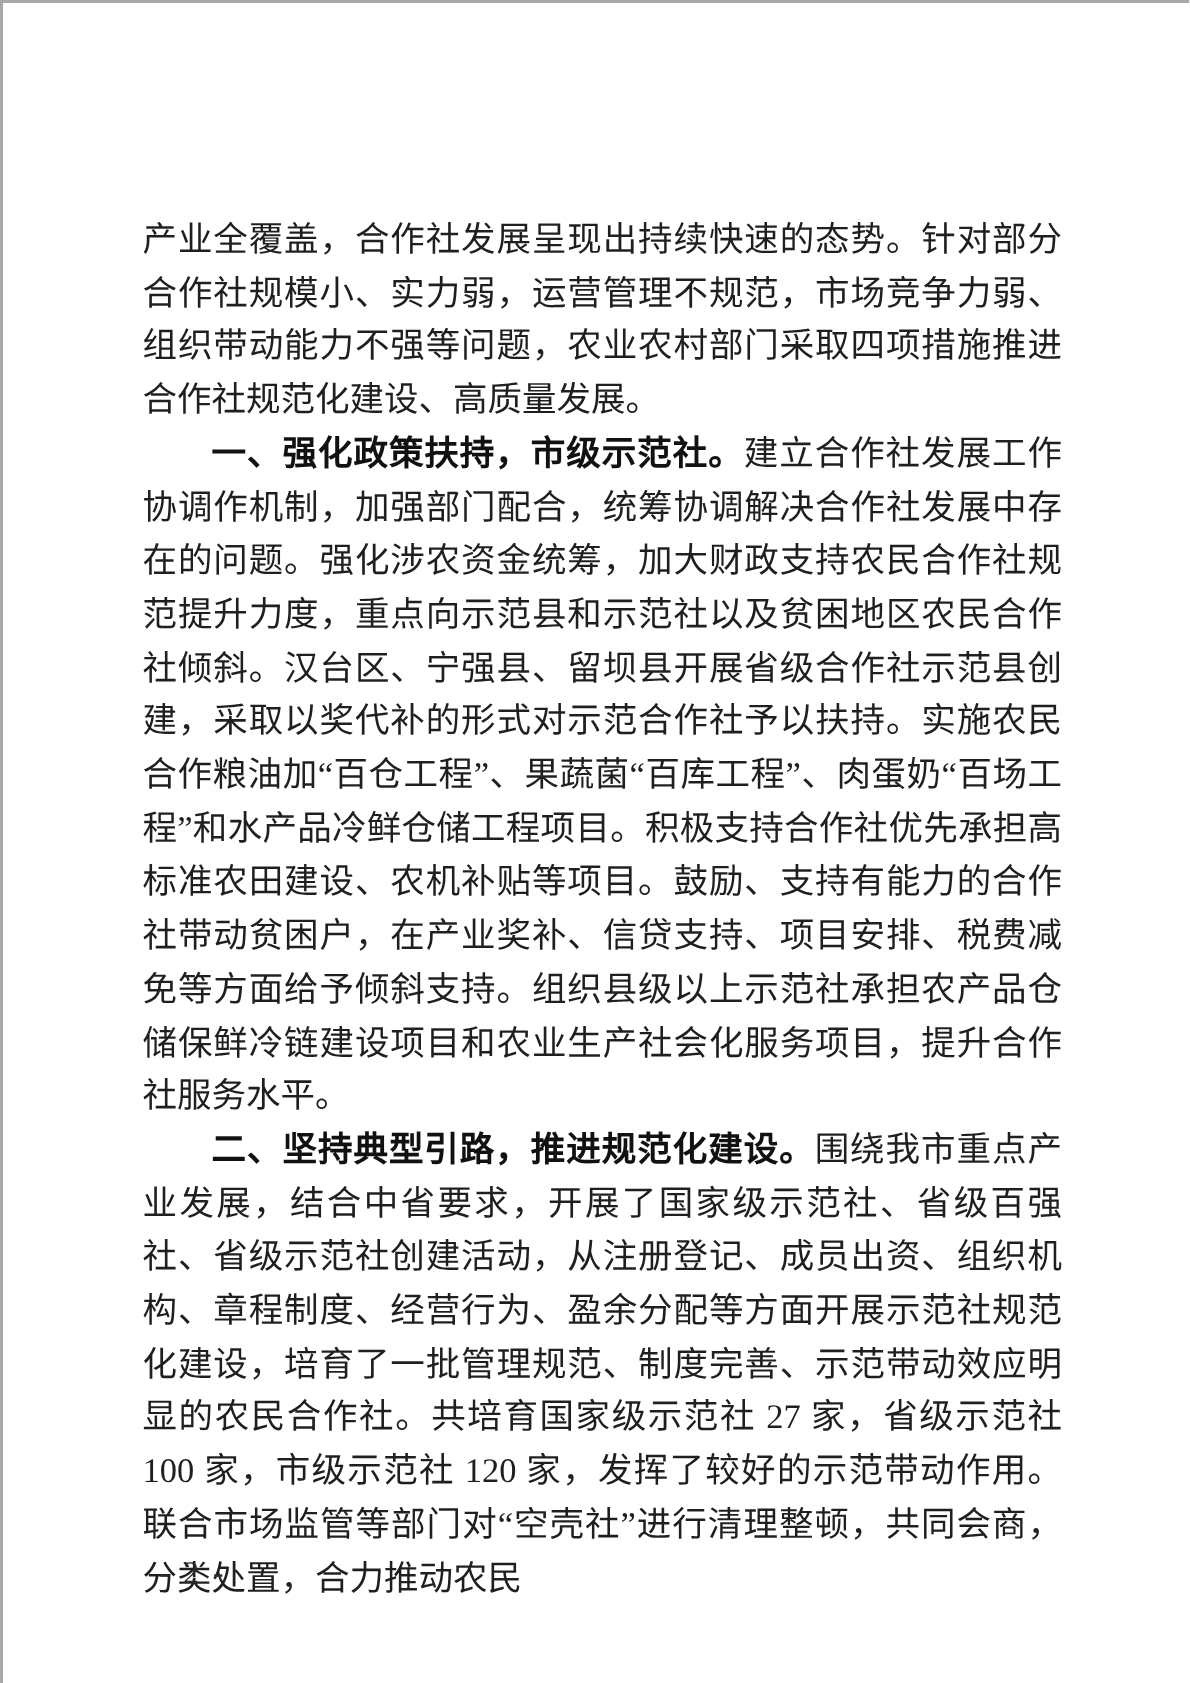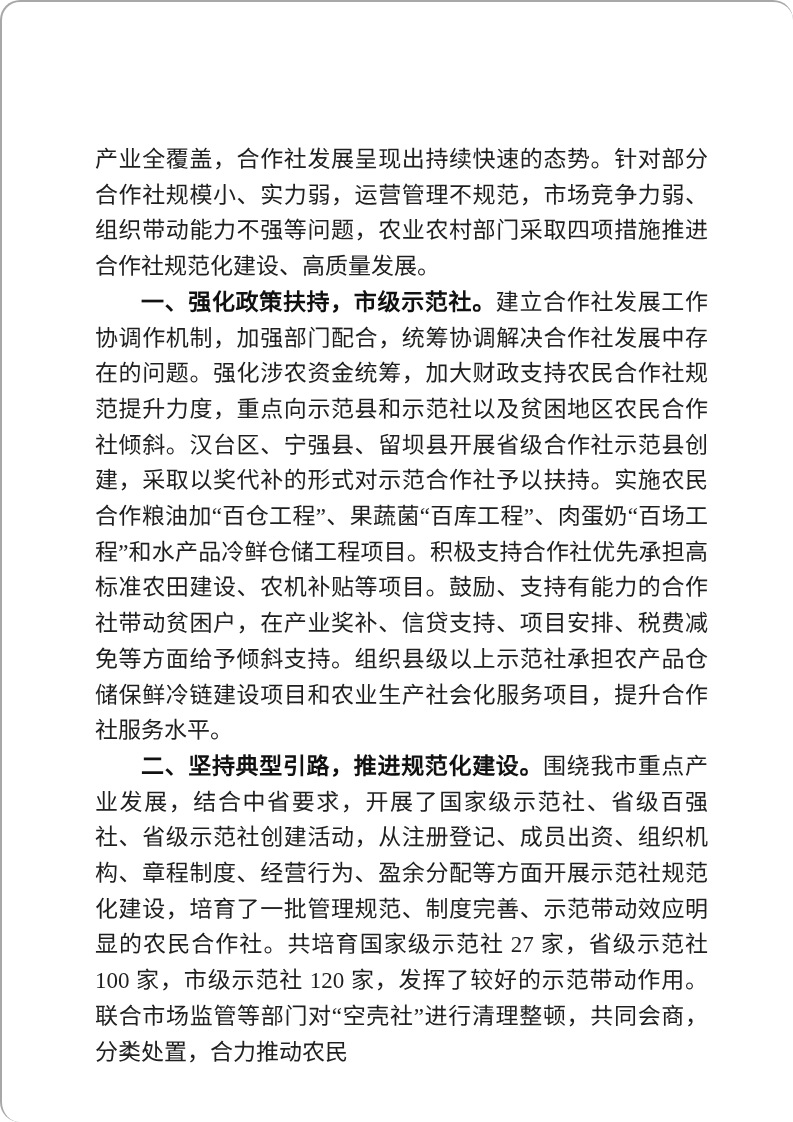--- a/index.html
+++ b/index.html
@@ -9,21 +9,20 @@
   }
   .page {
     position: relative;
     width: 793px;
     height: 1122px;
     box-sizing: border-box;
     background: #ffffff;
     border-top: 2px solid #a8a8a8;
     border-left: 2px solid #a8a8a8;
     overflow: hidden;
-    border-radius: 20px;
   }
   .content {
     position: absolute;
     left: 93px;
     top: 140px;
     width: 613px;
     font-family: "Liberation Serif", "DejaVu Serif", serif;
     font-size: 23px;
     line-height: 35.7px;
     color: #1f1f1f;

